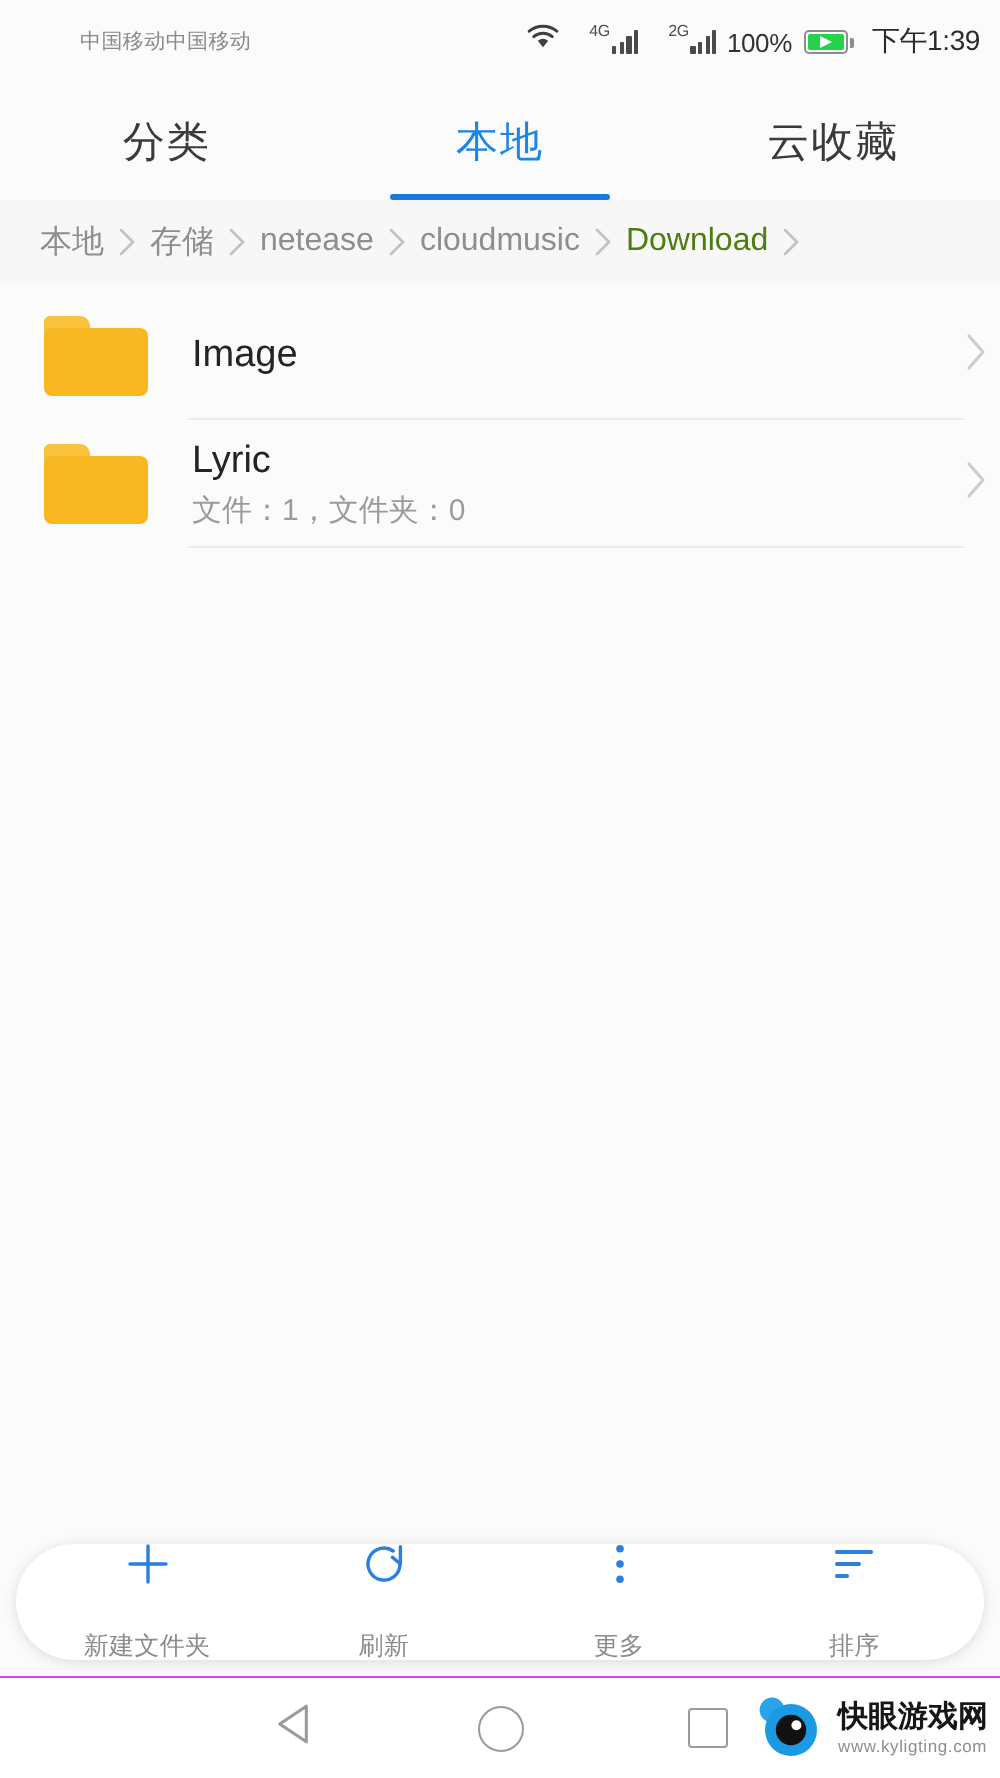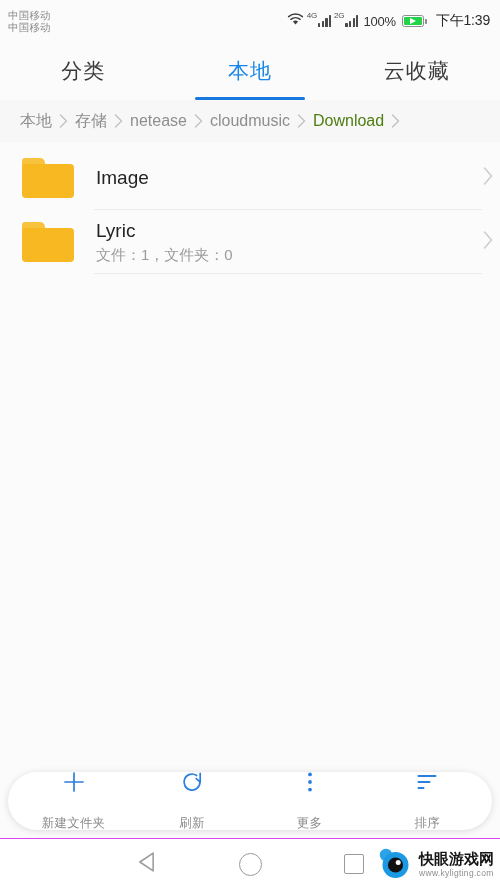--- a/index.html
+++ b/index.html
@@ -30,23 +30,24 @@
     background: #fbfbfb;
     display: flex;
     align-items: center;
     justify-content: space-between;
     padding: 0 10px 0 8px;
     box-sizing: border-box;
     flex: 0 0 auto;
   }
   .carriers {
     display: flex;
-    flex-direction: column;
+    flex-direction: row;
     justify-content: center;
     line-height: 1.18;
+    margin-left: 32px;
   }
   .carrier {
     font-size: 10.5px;
     color: #8a8a8a;
     letter-spacing: .2px;
   }
   .status-right {
     display: flex;
     align-items: center;
     gap: 3px;
@@ -57,20 +58,21 @@
     align-items: flex-end;
     gap: 1px;
   }
   .sig-label {
     font-size: 8px;
     color: #4d4d4d;
     line-height: 1;
     position: relative;
     top: -7px;
     letter-spacing: -.2px;
+    margin-left: 12px;
   }
   .bars {
     display: flex;
     align-items: flex-end;
     gap: 1.2px;
     height: 12px;
   }
   .bars i {
     display: block;
     width: 2.4px;

